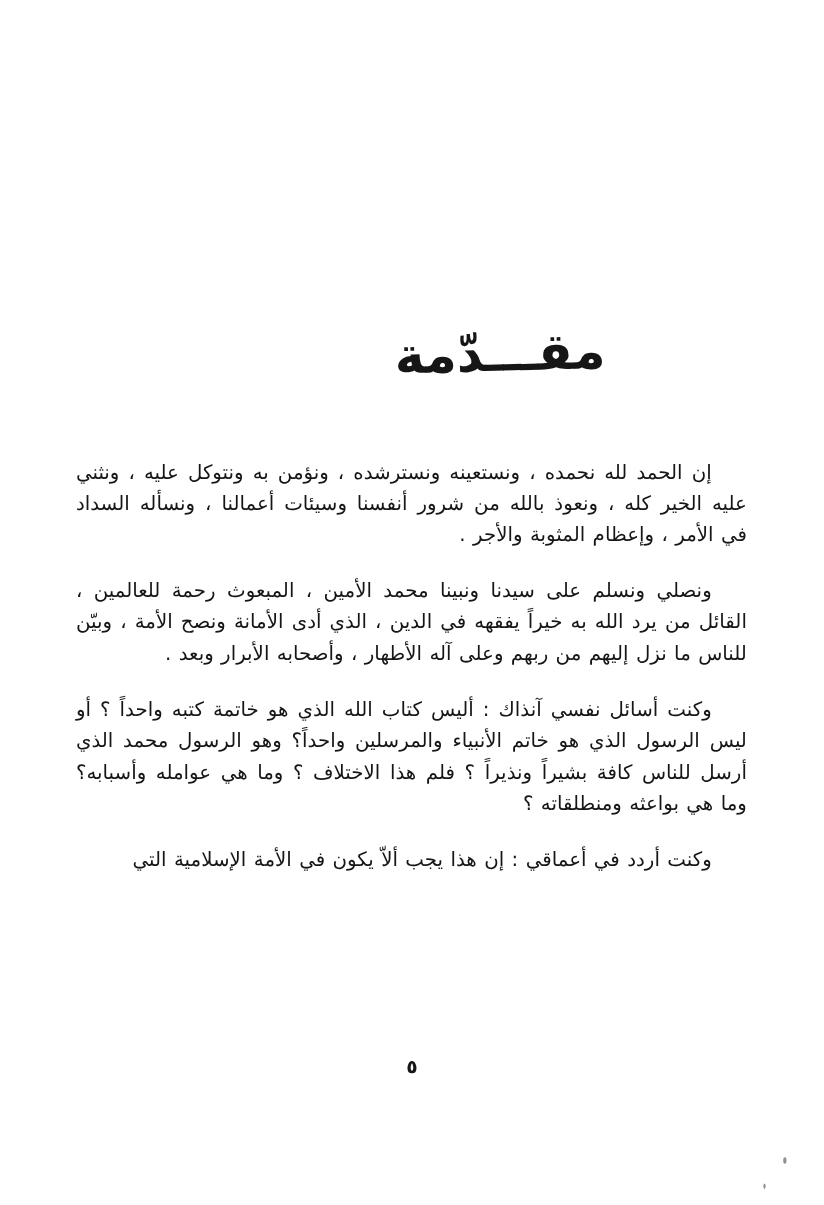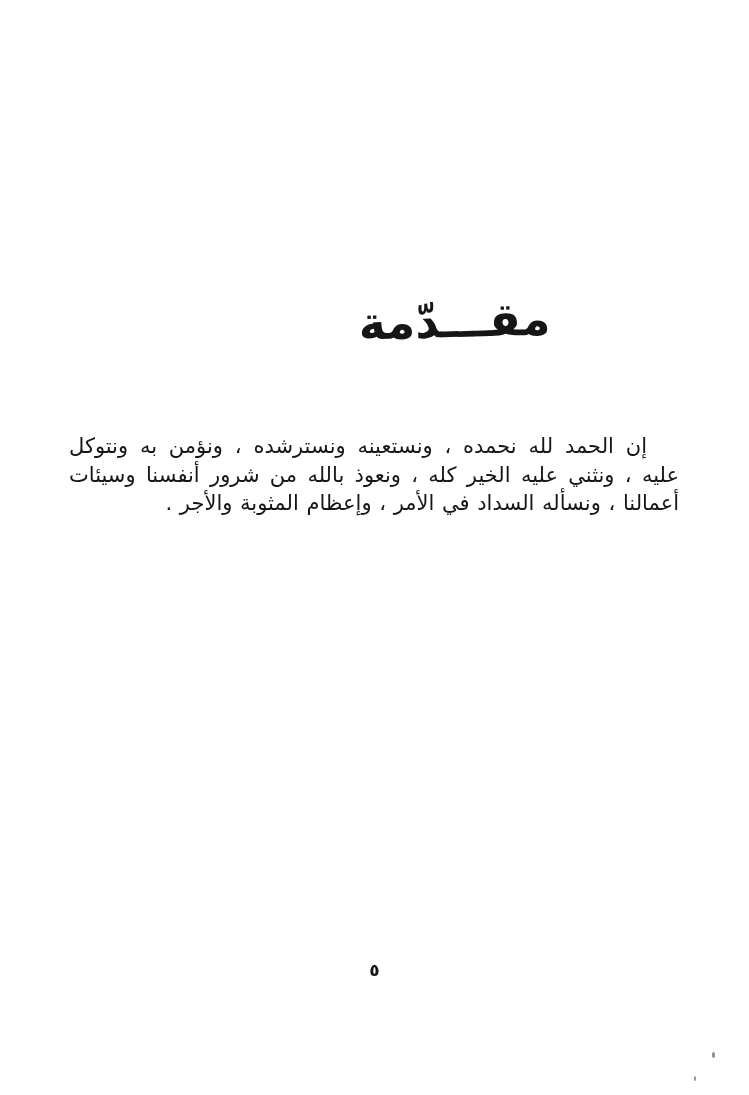--- a/index.html
+++ b/index.html
@@ -29,25 +29,25 @@
     margin: 0;
     text-align: center;
     font-size: 46px;
     font-weight: bold;
     letter-spacing: 1px;
     transform: translateX(80px) rotate(-1.5deg);
     white-space: nowrap;
   }
   .text-block {
     position: absolute;
-    top: 432px;
+    top: 416px;
     right: 70px;
     width: 610px;
     text-align: justify;
-    font-size: 21px;
+    font-size: 18px;
     line-height: 28.6px;
     margin-left: 20px;
   }
   .text-block p {
     margin: 0 0 22px 0;
     text-indent: 32px;
     word-spacing: 1px;
   }
   .page-number {
     position: absolute;
@@ -68,20 +68,23 @@
 </style>
 </head>
 <body>
 
 <div class="page">
 
   <h1 class="title">مقـــدّمة</h1>
 
   <div class="text-block">
     <p class="para">إن الحمد لله نحمده ، ونستعينه ونسترشده ، ونؤمن به ونتوكل عليه ، ونثني عليه الخير كله ، ونعوذ بالله من شرور أنفسنا وسيئات أعمالنا ، ونسأله السداد في الأمر ، وإعظام المثوبة والأجر .</p>
+    <p class="para">ونصلي ونسلم على سيدنا ونبينا محمد الأمين ، المبعوث رحمة للعالمين ، القائل من يرد الله به خيراً يفقهه في الدين ، الذي أدى الأمانة ونصح الأمة ، وبيّن للناس ما نزل إليهم من ربهم وعلى آله الأطهار ، وأصحابه الأبرار وبعد .</p>
+    <p class="para">وكنت أسائل نفسي آنذاك : أليس كتاب الله الذي هو خاتمة كتبه واحداً ؟ أو ليس الرسول الذي هو خاتم الأنبياء والمرسلين واحداً؟ وهو الرسول محمد الذي أرسل للناس كافة بشيراً ونذيراً ؟ فلم هذا الاختلاف ؟ وما هي عوامله وأسبابه؟ وما هي بواعثه ومنطلقاته ؟</p>
+    <p class="para">وكنت أردد في أعماقي : إن هذا يجب ألاّ يكون في الأمة الإسلامية التي</p>
   </div>
 
   <div class="page-number">٥</div>
 
   <div class="speck s1"></div>
   <div class="speck s2"></div>
 
 </div>
 
 </body></html>

